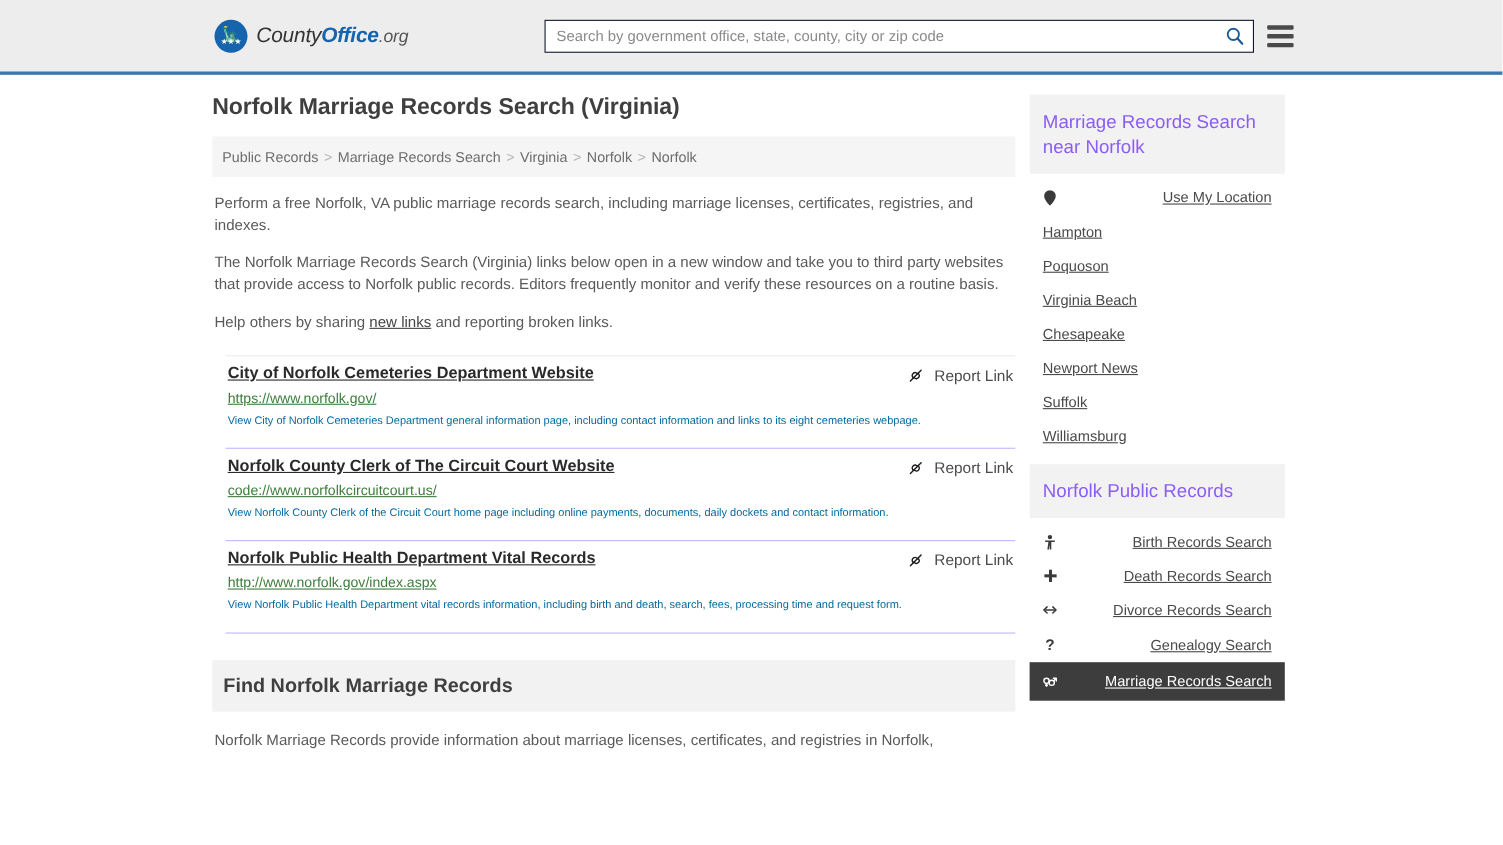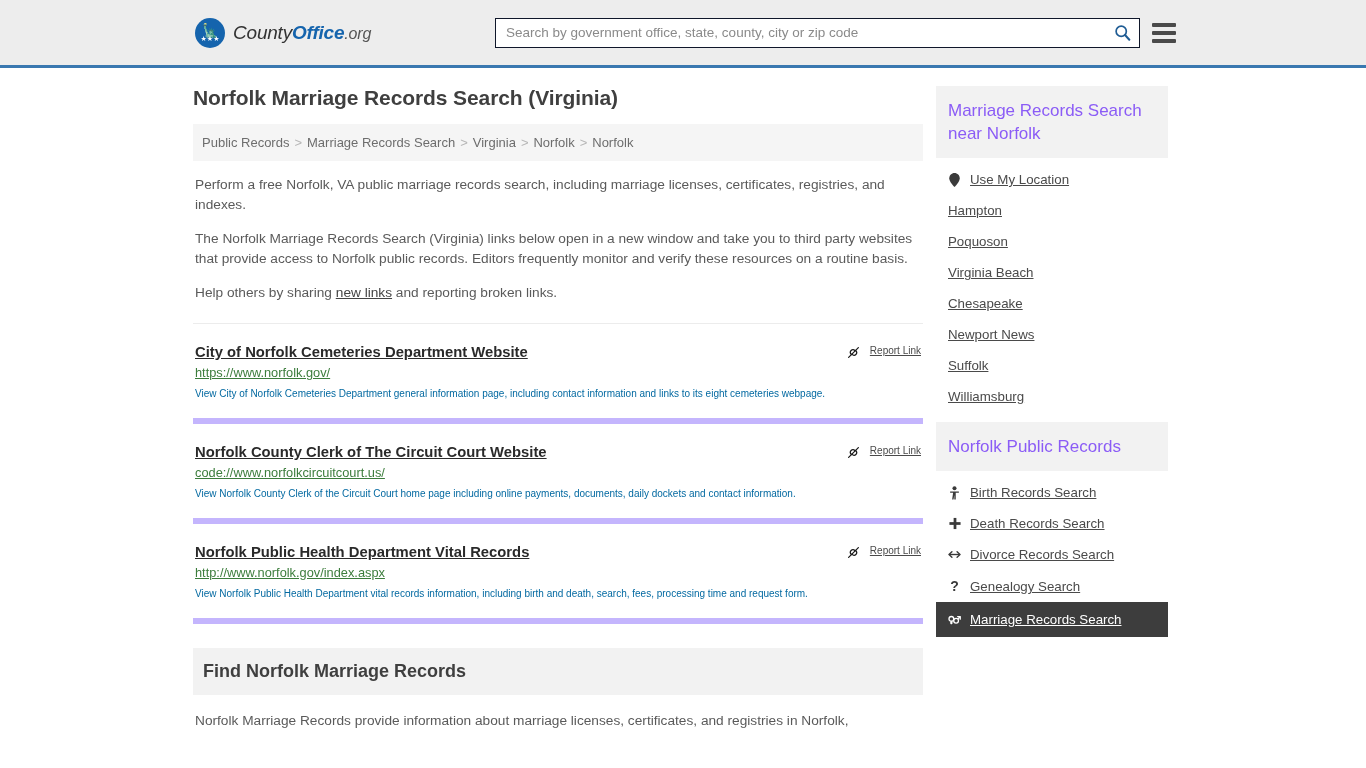--- a/index.html
+++ b/index.html
@@ -126,43 +126,43 @@
     font-size: 13.7px;
     line-height: 20px;
     color: #5a5a5a;
     margin: 14px 0 0 0;
   }
   .intro a.inline-link { color: #444; text-decoration: underline; }
 
   
   .results { margin-top: 20px; }
   .result {
-    padding: 20px 2px 14px 2px;
-    border-bottom: 6px solid #c4b5fd;
+    padding: 8px 2px 14px 2px;
+    border-bottom: 1px solid #c4b5fd;
+    margin-left: 12px;
   }
   .result:first-child { border-top: 1px solid #ececec; }
   .result-head {
     display: flex;
     align-items: flex-start;
     justify-content: space-between;
   }
   .result-title {
     font-size: 14.8px;
     font-weight: bold;
     color: #2a2a2a;
     text-decoration: underline;
     cursor: pointer;
   }
   .report-link {
-    display: flex; align-items: flex-start; gap: 9px;
-    font-size: 10px; color: #4a4a4a;
+    display: flex; align-items: flex-end; gap: 9px;
+    font-size: 14px; color: #4a4a4a;
     cursor: pointer;
     white-space: nowrap;
     padding-top: 1px;
-    text-decoration: underline;
   }
   .result-url {
     display: block;
     font-size: 12.8px;
     color: #3c7d3c;
     margin-top: 5px;
   }
   .result-desc {
     font-size: 10px;
     line-height: 21px;
@@ -197,20 +197,21 @@
     color: #8b5cf6;
     line-height: 23px;
   }
   .side-list { padding: 6px 0 8px 0; }
   .side-item {
     display: flex;
     align-items: center;
     gap: 9px;
     padding: 8px 12px;
     font-size: 13.3px;
+    justify-content: space-between;
   }
   .side-item a {
     color: #4a4a4a;
     text-decoration: underline;
   }
   .side-item .s-icon {
     width: 13px;
     display: inline-flex;
     justify-content: center;
     align-items: center;

